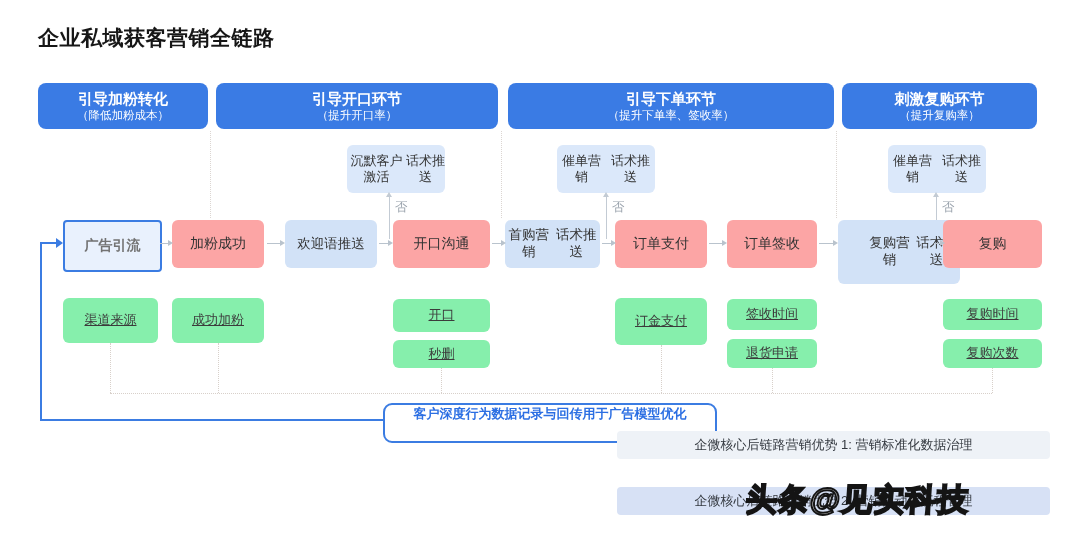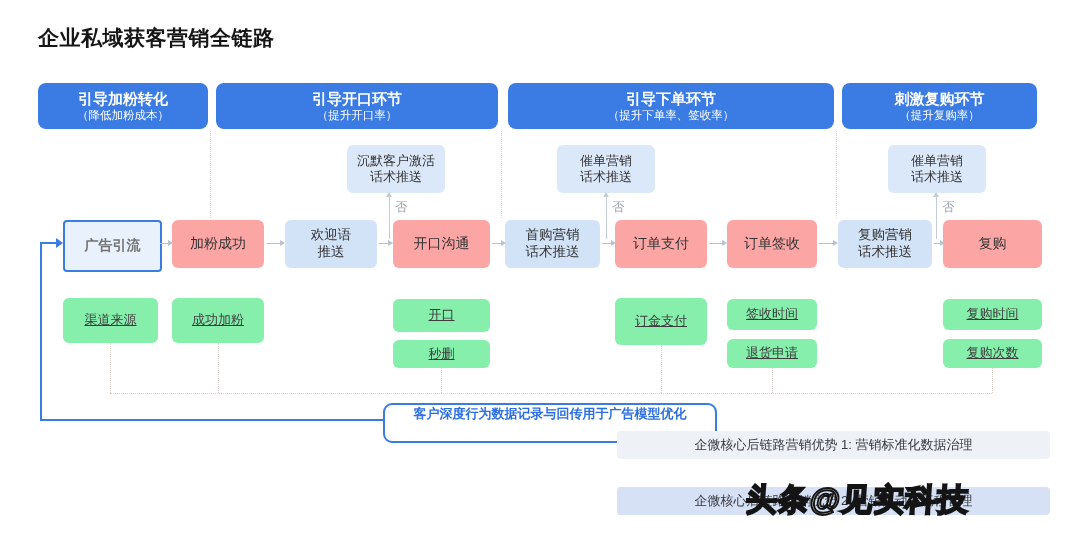--- a/index.html
+++ b/index.html
@@ -15,21 +15,21 @@
   
   .stage {
     position:absolute; top:83px; height:46px; background:#3a7be4; color:#fff;
     border-radius:8px; display:flex; flex-direction:column; align-items:center;
     justify-content:center; line-height:1.2;
   }
   .stage .t { font-size:15px; font-weight:bold; }
   .stage .s { font-size:11.5px; margin-top:1px; }
   
   .node {
-    position:absolute; border-radius:6px; display:flex; flex-direction:column;
+    position:absolute; border-radius:6px; display:flex; flex-direction:row;
     align-items:center; justify-content:center; text-align:center;
     font-size:14px; color:#333; line-height:1.25;
   }
   .gray { background:#fca5a5; }
   .blue { background:#d2e2f7; font-size:13.5px; }
   .push { background:#dbe8fa; font-size:13px; top:145px; height:48px; }
   .metric { background:#86efac; font-size:13px; color:#3c3c3c;text-decoration:underline; }
   .primary {
     background:#e9f1fd; border:2px solid #3b7ce2; border-radius:4px;
     color:#737373; font-weight:bold;
@@ -145,21 +145,21 @@
   <div class="node blue" style="left:505px;top:220px;width:95px;height:48px;">
     <span>首购营销</span>
     <span>话术推送</span>
   </div>
   <div class="node gray" style="left:615px;top:220px;width:92px;height:48px;">
     <span>订单支付</span>
   </div>
   <div class="node gray" style="left:727px;top:220px;width:90px;height:48px;">
     <span>订单签收</span>
   </div>
-  <div class="node blue" style="left:838px;top:220px;width:94px;height:48px;">
+  <div class="node blue" style="left:838px;top:220px;width:94px;height:64px;padding-left:28px;">
     <span>复购营销</span>
     <span>话术推送</span>
   </div>
   <div class="node gray" style="left:943px;top:220px;width:99px;height:48px;">
     <span>复购</span>
   </div>
 
   <div class="harrow" style="left:160px;width:8px;"></div>
   <div class="harrow" style="left:267px;width:13px;"></div>
   <div class="harrow" style="left:379px;width:9px;"></div>

